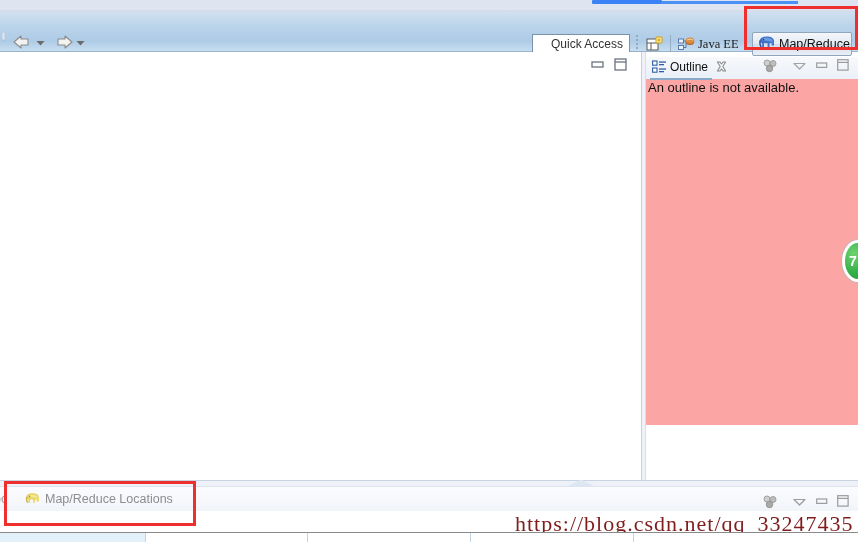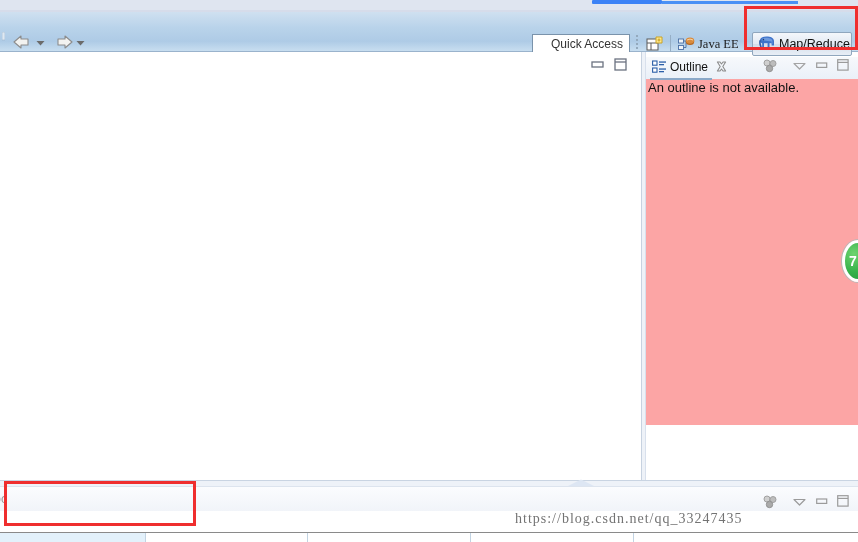--- a/index.html
+++ b/index.html
@@ -130,21 +130,21 @@
   
   #red-rect-bottom{
     position:absolute;left:4px;top:481px;width:192px;height:45px;
     border:3px solid #ef2e2e;box-sizing:border-box;pointer-events:none;
   }
 
   
   #watermark{
     position:absolute;left:515px;top:511px;
     font-family:"Liberation Serif", serif;
-    font-size:14px;color:#737373;letter-spacing:1px;white-space:nowrap;
+    font-size:22px;color:#7f1d1d;letter-spacing:1px;white-space:nowrap;
   }
 
   
   #bottom-table-head{
     position:absolute;left:0;top:532px;width:858px;height:10px;
     background:#ffffff;border-top:1px solid #8a8a8a;box-sizing:border-box;
   }
   #bth-sel{position:absolute;left:0;top:533px;width:145px;height:9px;background:#e3f1fb;}
   .bth-div{position:absolute;top:533px;width:1px;height:9px;background:#c2d3e2;}
 
@@ -312,20 +312,30 @@
 <div id="sash-h-line2"></div>
 <div id="sash-handle">
   <svg class="ico" width="26" height="8" viewBox="0 0 26 8">
     <path d="M0 7 L13 0.6 L26 7 Z" fill="#dde6f3"></path>
   </svg>
 </div>
 
 <div id="bottom-view">
   <div id="bottom-tabbar"></div>
   <div id="bv-tab-partial">oc</div>
+  <div id="bv-tab-mr">
+    <span class="bi">
+      <svg class="ico" width="17" height="14" viewBox="0 0 17 14">
+        <path d="M2.6 4.6 C2.6 2.4 5.2 1.3 8.3 1.3 C11.8 1.3 14.8 2.4 14.8 5.4 L14.8 9.4 L12.7 9.4 L12.7 7.4 L10.9 7.4 L10.9 10.8 L9.2 10.8 L9.2 7.4 L6.1 7.4 L6.1 10.8 L4.5 10.8 L4.5 7.6 C3.4 7.2 2.6 6.3 2.6 4.6 Z" fill="#e8d35c"></path>
+        <path d="M4 4.8 C4 3.4 5.8 2.7 8.2 2.7 C11 2.7 13.4 3.6 13.4 5.6 L13.4 8 L12.7 8 L12.7 6 Z" fill="#f4e89a"></path>
+        <path d="M2.3 4.5 C1.4 5.9 1.9 8.9 3 11 L4.2 10.5 C3.3 8.7 3 6.3 3.7 5 Z" fill="#c9b33e"></path>
+        <circle cx="5.6" cy="4.3" r="0.7" fill="#8a7720"></circle>
+      </svg>
+    </span><span>Map/Reduce Locations</span>
+  </div>
 </div>
 
 <div class="vt-menu" style="left:762px;top:495px;">
   <svg class="ico" width="17" height="14" viewBox="0 0 17 14">
     <circle cx="5" cy="4" r="3" fill="#cfcfcf" stroke="#9b9b9b" stroke-width="0.9"></circle>
     <circle cx="11" cy="4.5" r="3" fill="#bdbdbd" stroke="#9b9b9b" stroke-width="0.9"></circle>
     <circle cx="7.5" cy="9.5" r="3.2" fill="#aaaaaa" stroke="#8d8d8d" stroke-width="0.9"></circle>
   </svg>
 </div>
 <div class="vt-chev" style="left:793px;top:498px;">

